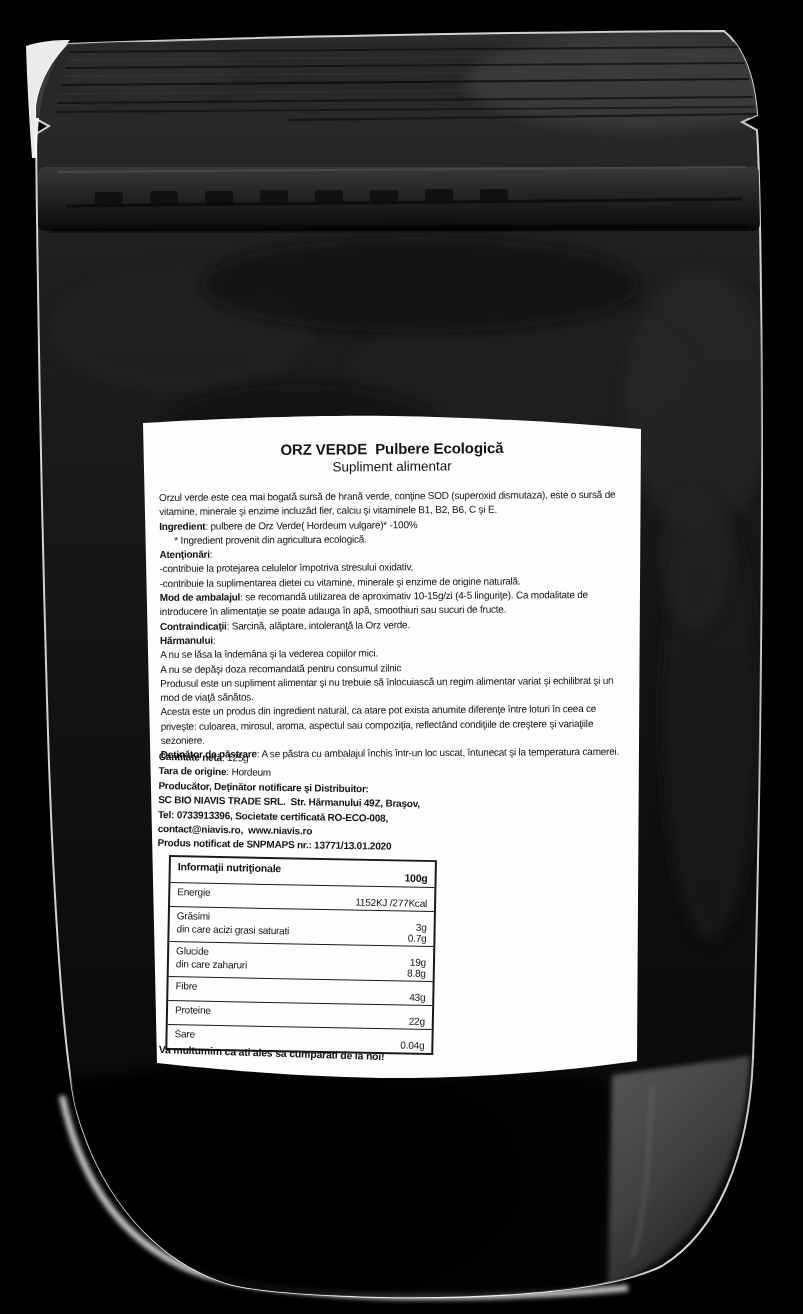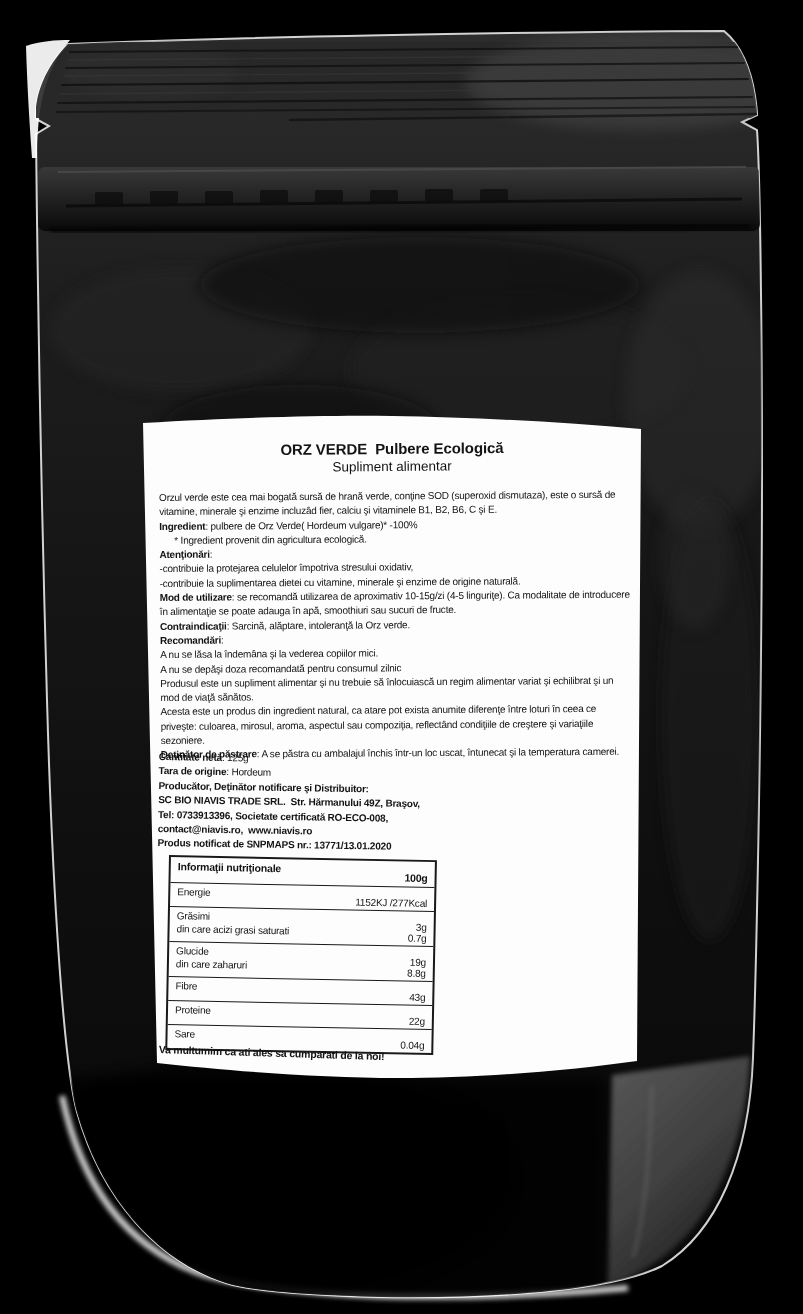--- a/index.html
+++ b/index.html
@@ -165,23 +165,23 @@
     <div class="subtitle">Supliment alimentar</div>
   </div>
 
   <div class="label-body">
       <div class="para"><span>Orzul verde este cea mai bogată sursă de hrană verde, conţine SOD (superoxid dismutaza), este o sursă de vitamine, minerale şi enzime incluzâd fier, calciu şi vitaminele B1, B2, B6, C şi E.</span></div>
       <div class="para"><span class="b">Ingredient</span><span>: pulbere de Orz Verde( Hordeum vulgare)* -100%</span></div>
       <div class="para indent"><span>* Ingredient provenit din agricultura ecologică.</span></div>
       <div class="para"><span class="b">Atenţionări</span><span>:</span></div>
       <div class="para"><span>-contribuie la protejarea celulelor împotriva stresului oxidativ,</span></div>
       <div class="para"><span>-contribuie la suplimentarea dietei cu vitamine, minerale şi enzime de origine naturală.</span></div>
-      <div class="para"><span class="b">Mod de utilizare</span><span>: se recomandă utilizarea de aproximativ 10-15g/zi (4-5 linguriţe). Ca modalitate de introducere în alimentaţie se poate adauga în apă, smoothiuri sau sucuri de fructe.</span></div>
+      <div class="para"><span class="b">Mod de ambalajul</span><span>: se recomandă utilizarea de aproximativ 10-15g/zi (4-5 linguriţe). Ca modalitate de introducere în alimentaţie se poate adauga în apă, smoothiuri sau sucuri de fructe.</span></div>
       <div class="para"><span class="b">Contraindicaţii</span><span>: Sarcină, alăptare, intoleranţă la Orz verde.</span></div>
-      <div class="para"><span class="b">Recomandări</span><span>:</span></div>
+      <div class="para"><span class="b">Hărmanului</span><span>:</span></div>
       <div class="para"><span>A nu se lăsa la îndemâna şi la vederea copiilor mici.</span></div>
       <div class="para"><span>A nu se depăşi doza recomandată pentru consumul zilnic</span></div>
       <div class="para"><span>Produsul este un supliment alimentar şi nu trebuie să înlocuiască un regim alimentar variat şi echilibrat şi un mod de viaţă sănătos.</span></div>
       <div class="para"><span>Acesta este un produs din ingredient natural, ca atare pot exista anumite diferenţe între loturi în ceea ce priveşte: culoarea, mirosul, aroma, aspectul sau compoziţia, reflectând condiţiile de creştere şi variaţiile sezoniere.</span></div>
       <div class="para"><span class="b">Deţinător de păstrare</span><span>: A se păstra cu ambalajul închis într-un loc uscat, întunecat şi la temperatura camerei.</span></div>
     </div>
 
   <div class="producer">
       <div class="para"><span class="b">Cantitate netă</span><span>: 125g</span></div>
       <div class="para"><span class="b">Tara de origine</span><span>: Hordeum</span></div>

